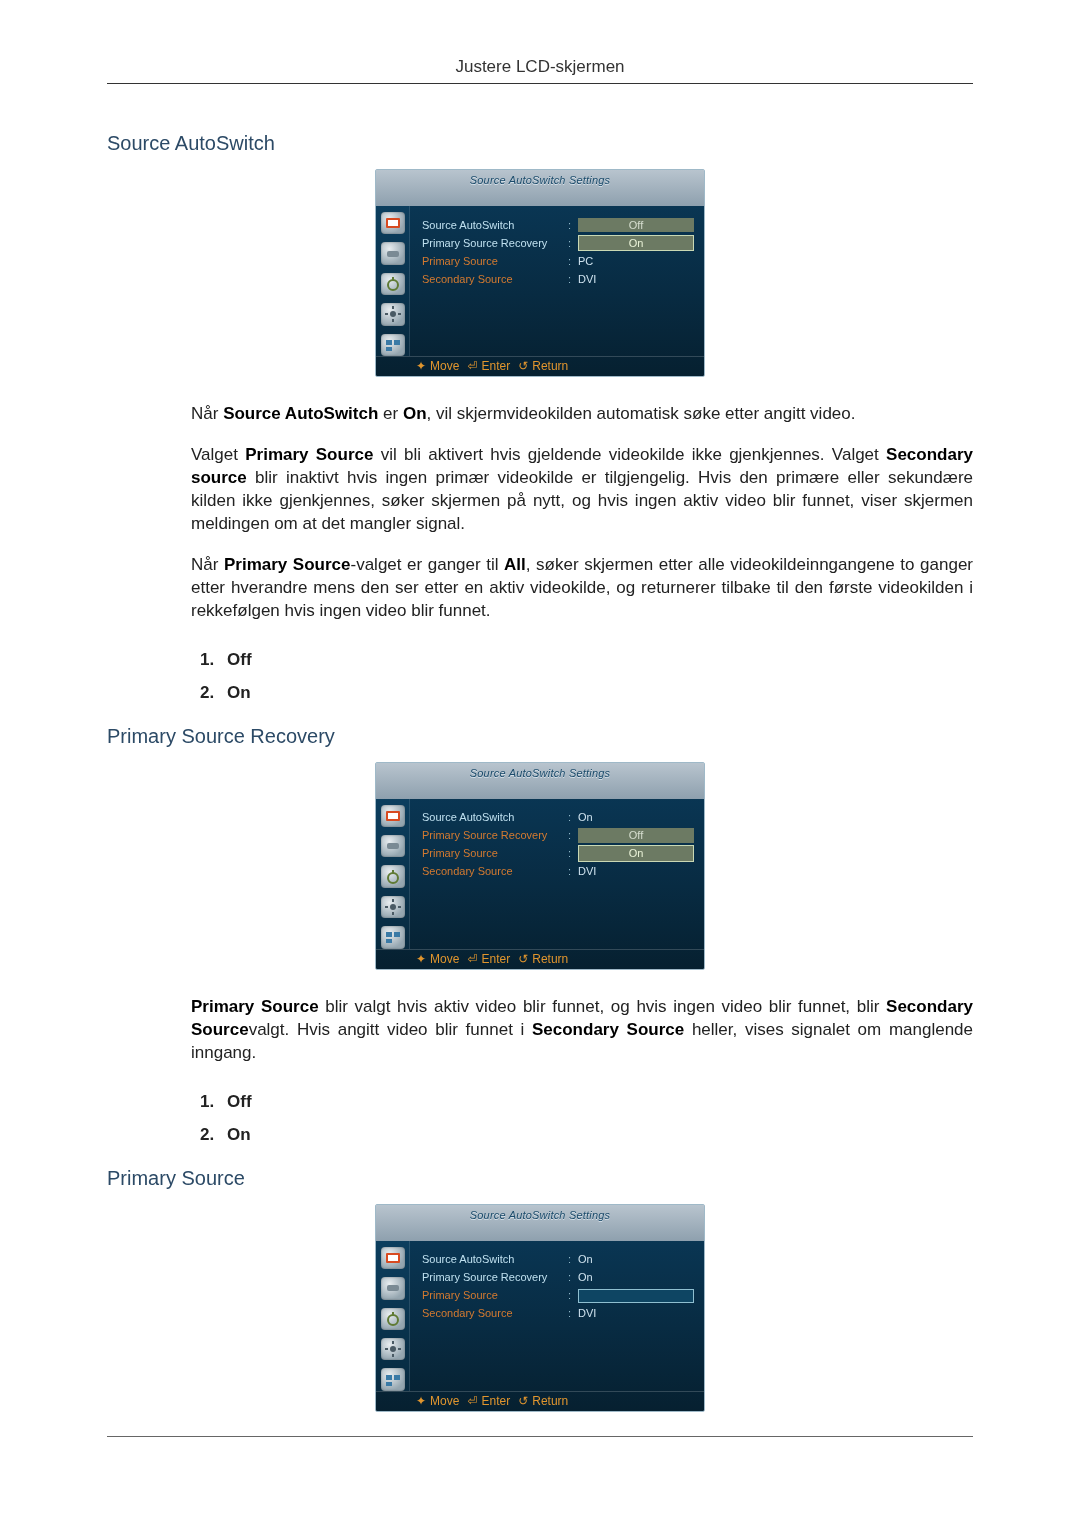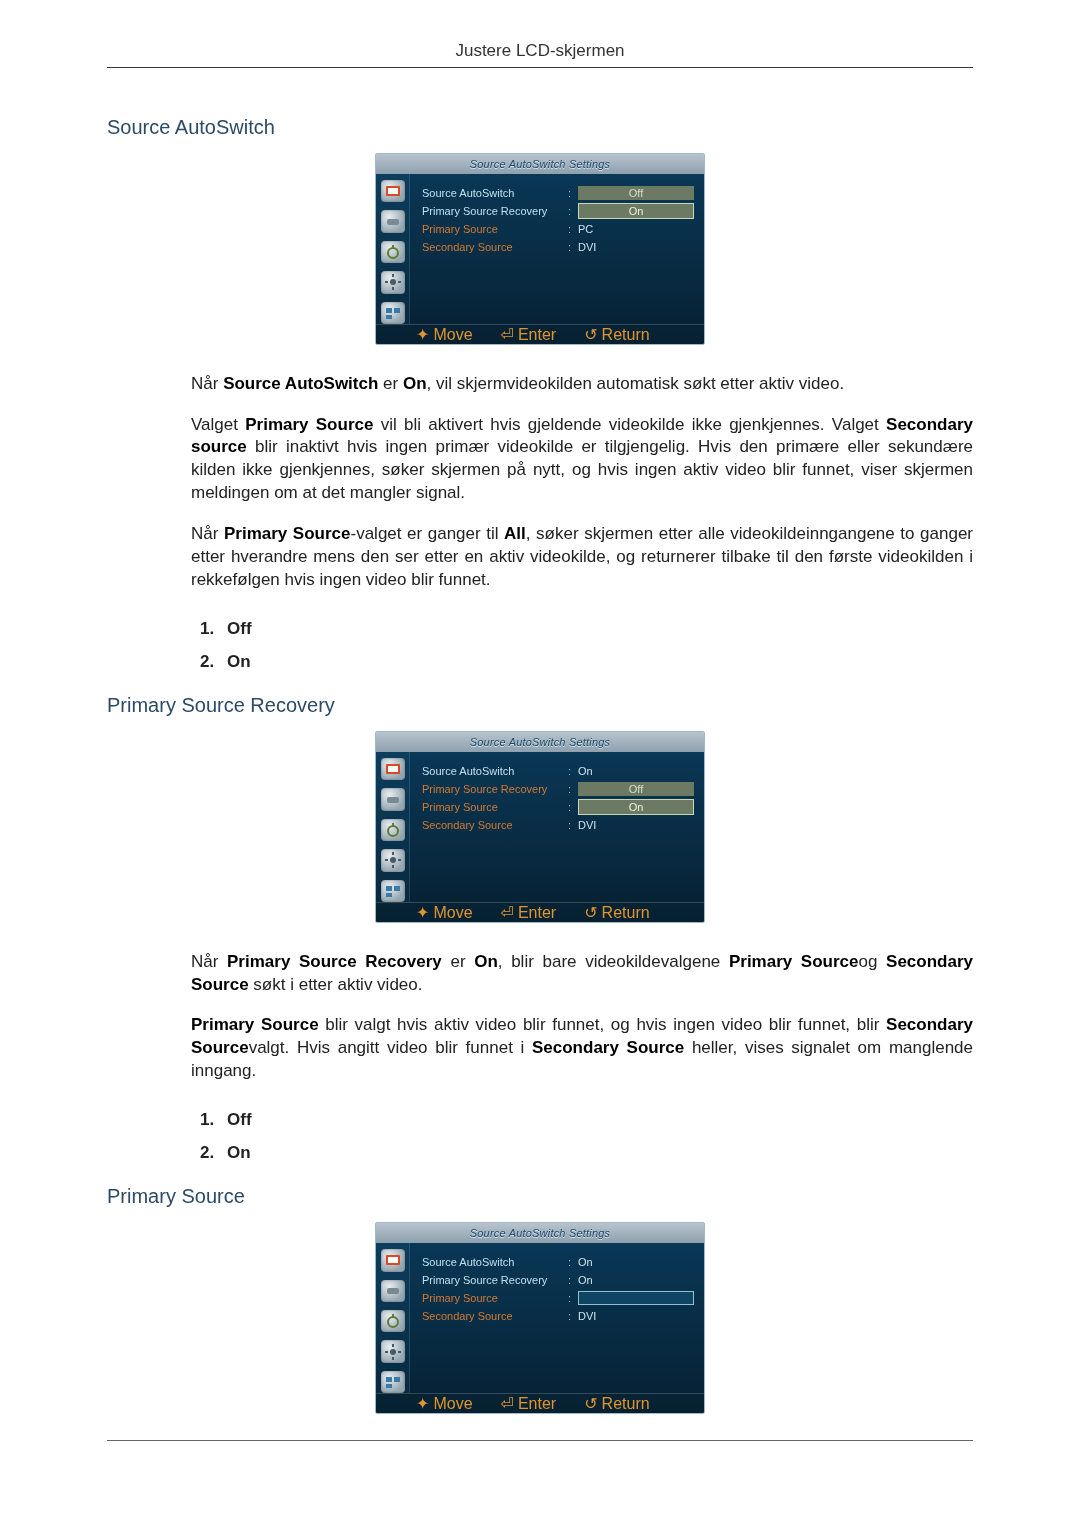--- a/index.html
+++ b/index.html
@@ -7,21 +7,21 @@
   body {
     width: 1080px;
     min-height: 1527px;
     font-family: Arial, Helvetica, sans-serif;
     color: #222;
     font-size: 17px;
     line-height: 1.35;
   }
   .page {
     width: 866px;
-    margin: 0 auto;
+    margin: 16px auto;
     padding-top: 40px;
   }
   .hdr {
     text-align: center;
     border-bottom: 1.5px solid #333;
     padding-bottom: 4px;
     font-size: 17px;
     color: #333;
     margin-bottom: 46px;
   }
@@ -38,21 +38,21 @@
     text-align: left;
     background: linear-gradient(#0a3a5a, #082b42 60%, #062030);
     border: 1px solid #9fb9c8;
     border-radius: 2px;
     position: relative;
     font-family: Tahoma, Arial, sans-serif;
     color: #cfe3ef;
     font-size: 11px;
   }
   .osd .titlebar {
-    height: 20px;
+    height: 36px;
     background: linear-gradient(#b8c4ce, #8ea0ae);
     text-align: center;
     font-size: 11px;
     font-style: italic;
     color: #1a4a6a;
     text-shadow: 0 1px 0 #d8e2ea;
     line-height: 20px;
     letter-spacing: .2px;
   }
   .osd .body { display: flex; height: 150px; }
@@ -80,22 +80,22 @@
   .row .val.hl-on  { color:#eaf3d8; background:#6c7a63; padding:0 4px; width:40px; text-align:center; border:1px solid #c9d8b4;}
   .row .val.plain { color:#cfe3ef; }
   .row .val.input {
     background:#0e4563; border:1px solid #8fbfd0; height:14px; width:96px;
     display:inline-block;
   }
   .row .lbl.orange { color:#d47a30; }
   .osd .foot {
     height: 20px;
     border-top: 1px solid rgba(255,255,255,.18);
-    display:flex; gap: 28px; padding: 0 14px 0 40px;
-    align-items:center; font-size: 16px; color:#e0952e;
+    display:flex; gap: 8px; padding: 0 14px 0 40px;
+    align-items:center; font-size: 12px; color:#e0952e;
   }
   .foot span.k { margin-right:4px; }
   .content-block { margin-left: 84px; margin-bottom: 26px; text-align: justify;}
   p { margin: 0 0 18px 0; }
   strong , .b { font-weight: 700; color:#000; }
   ol.opts { list-style: decimal; margin-left: 112px; }
   ol.opts li { padding-left: 8px; margin-bottom: 10px; font-weight:700;}
   ol.opts li span { font-weight:700; }
   .bottom-rule{ width:866px; margin:24px auto 0 auto; border-top:1.5px solid #666;}
 </style>
@@ -172,21 +172,21 @@
       </div>
       <div class="foot">
         <span><span class="k">✦</span><span>Move</span></span>
         <span><span class="k">⏎</span><span>Enter</span></span>
         <span><span class="k">↺</span><span>Return</span></span>
       </div>
     </div>
   </div>
 
   <div class="content-block">
-    <p><span>Når </span><span class="b">Source AutoSwitch</span><span> er </span><span class="b">On</span><span>, vil skjermvideokilden automatisk søkt etter aktiv video.</span></p>
+    <p><span>Når </span><span class="b">Source AutoSwitch</span><span> er </span><span class="b">On</span><span>, vil skjermvideokilden automatisk søke etter angitt video.</span></p>
     <p><span>Valget </span><span class="b">Primary Source</span><span> vil bli aktivert hvis gjeldende videokilde ikke gjenkjennes. Valget </span><span class="b">Secondary source</span><span> blir inaktivt hvis ingen primær videokilde er tilgjengelig. Hvis den primære eller sekundære kilden ikke gjenkjennes, søker skjermen på nytt, og hvis ingen aktiv video blir funnet, viser skjermen meldingen om at det mangler signal.</span></p>
     <p><span>Når </span><span class="b">Primary Source</span><span>-valget er ganger til </span><span class="b">All</span><span>, søker skjermen etter alle videokildeinngangene to ganger etter hverandre mens den ser etter en aktiv videokilde, og returnerer tilbake til den første videokilden i rekkefølgen hvis ingen video blir funnet.</span></p>
   </div>
   <ol class="opts">
     <li><span>Off</span></li>
     <li><span>On</span></li>
   </ol>
 
   <h2 class="section" style="margin-top:18px">Primary Source Recovery</h2>
   <div class="osd-wrap">
@@ -255,21 +255,20 @@
       </div>
       <div class="foot">
         <span><span class="k">✦</span><span>Move</span></span>
         <span><span class="k">⏎</span><span>Enter</span></span>
         <span><span class="k">↺</span><span>Return</span></span>
       </div>
     </div>
   </div>
 
   <div class="content-block">
-    <p><span>Når </span><span class="b">Primary Source Recovery</span><span> er </span><span class="b">On</span><span>, blir bare videokildevalgene </span><span class="b">Primary Source</span><span>og </span><span class="b">Secondary Source</span><span> søkt i etter aktiv video.</span></p>
     <p><span class="b">Primary Source</span><span> blir valgt hvis aktiv video blir funnet, og hvis ingen video blir funnet, blir </span><span class="b">Secondary Source</span><span>valgt. Hvis angitt video blir funnet i </span><span class="b">Secondary Source</span><span> heller, vises signalet om manglende inngang.</span></p>
   </div>
   <ol class="opts">
     <li><span>Off</span></li>
     <li><span>On</span></li>
   </ol>
 
   <h2 class="section" style="margin-top:18px">Primary Source</h2>
   <div class="osd-wrap" style="margin-bottom:10px">
     <div class="osd">

